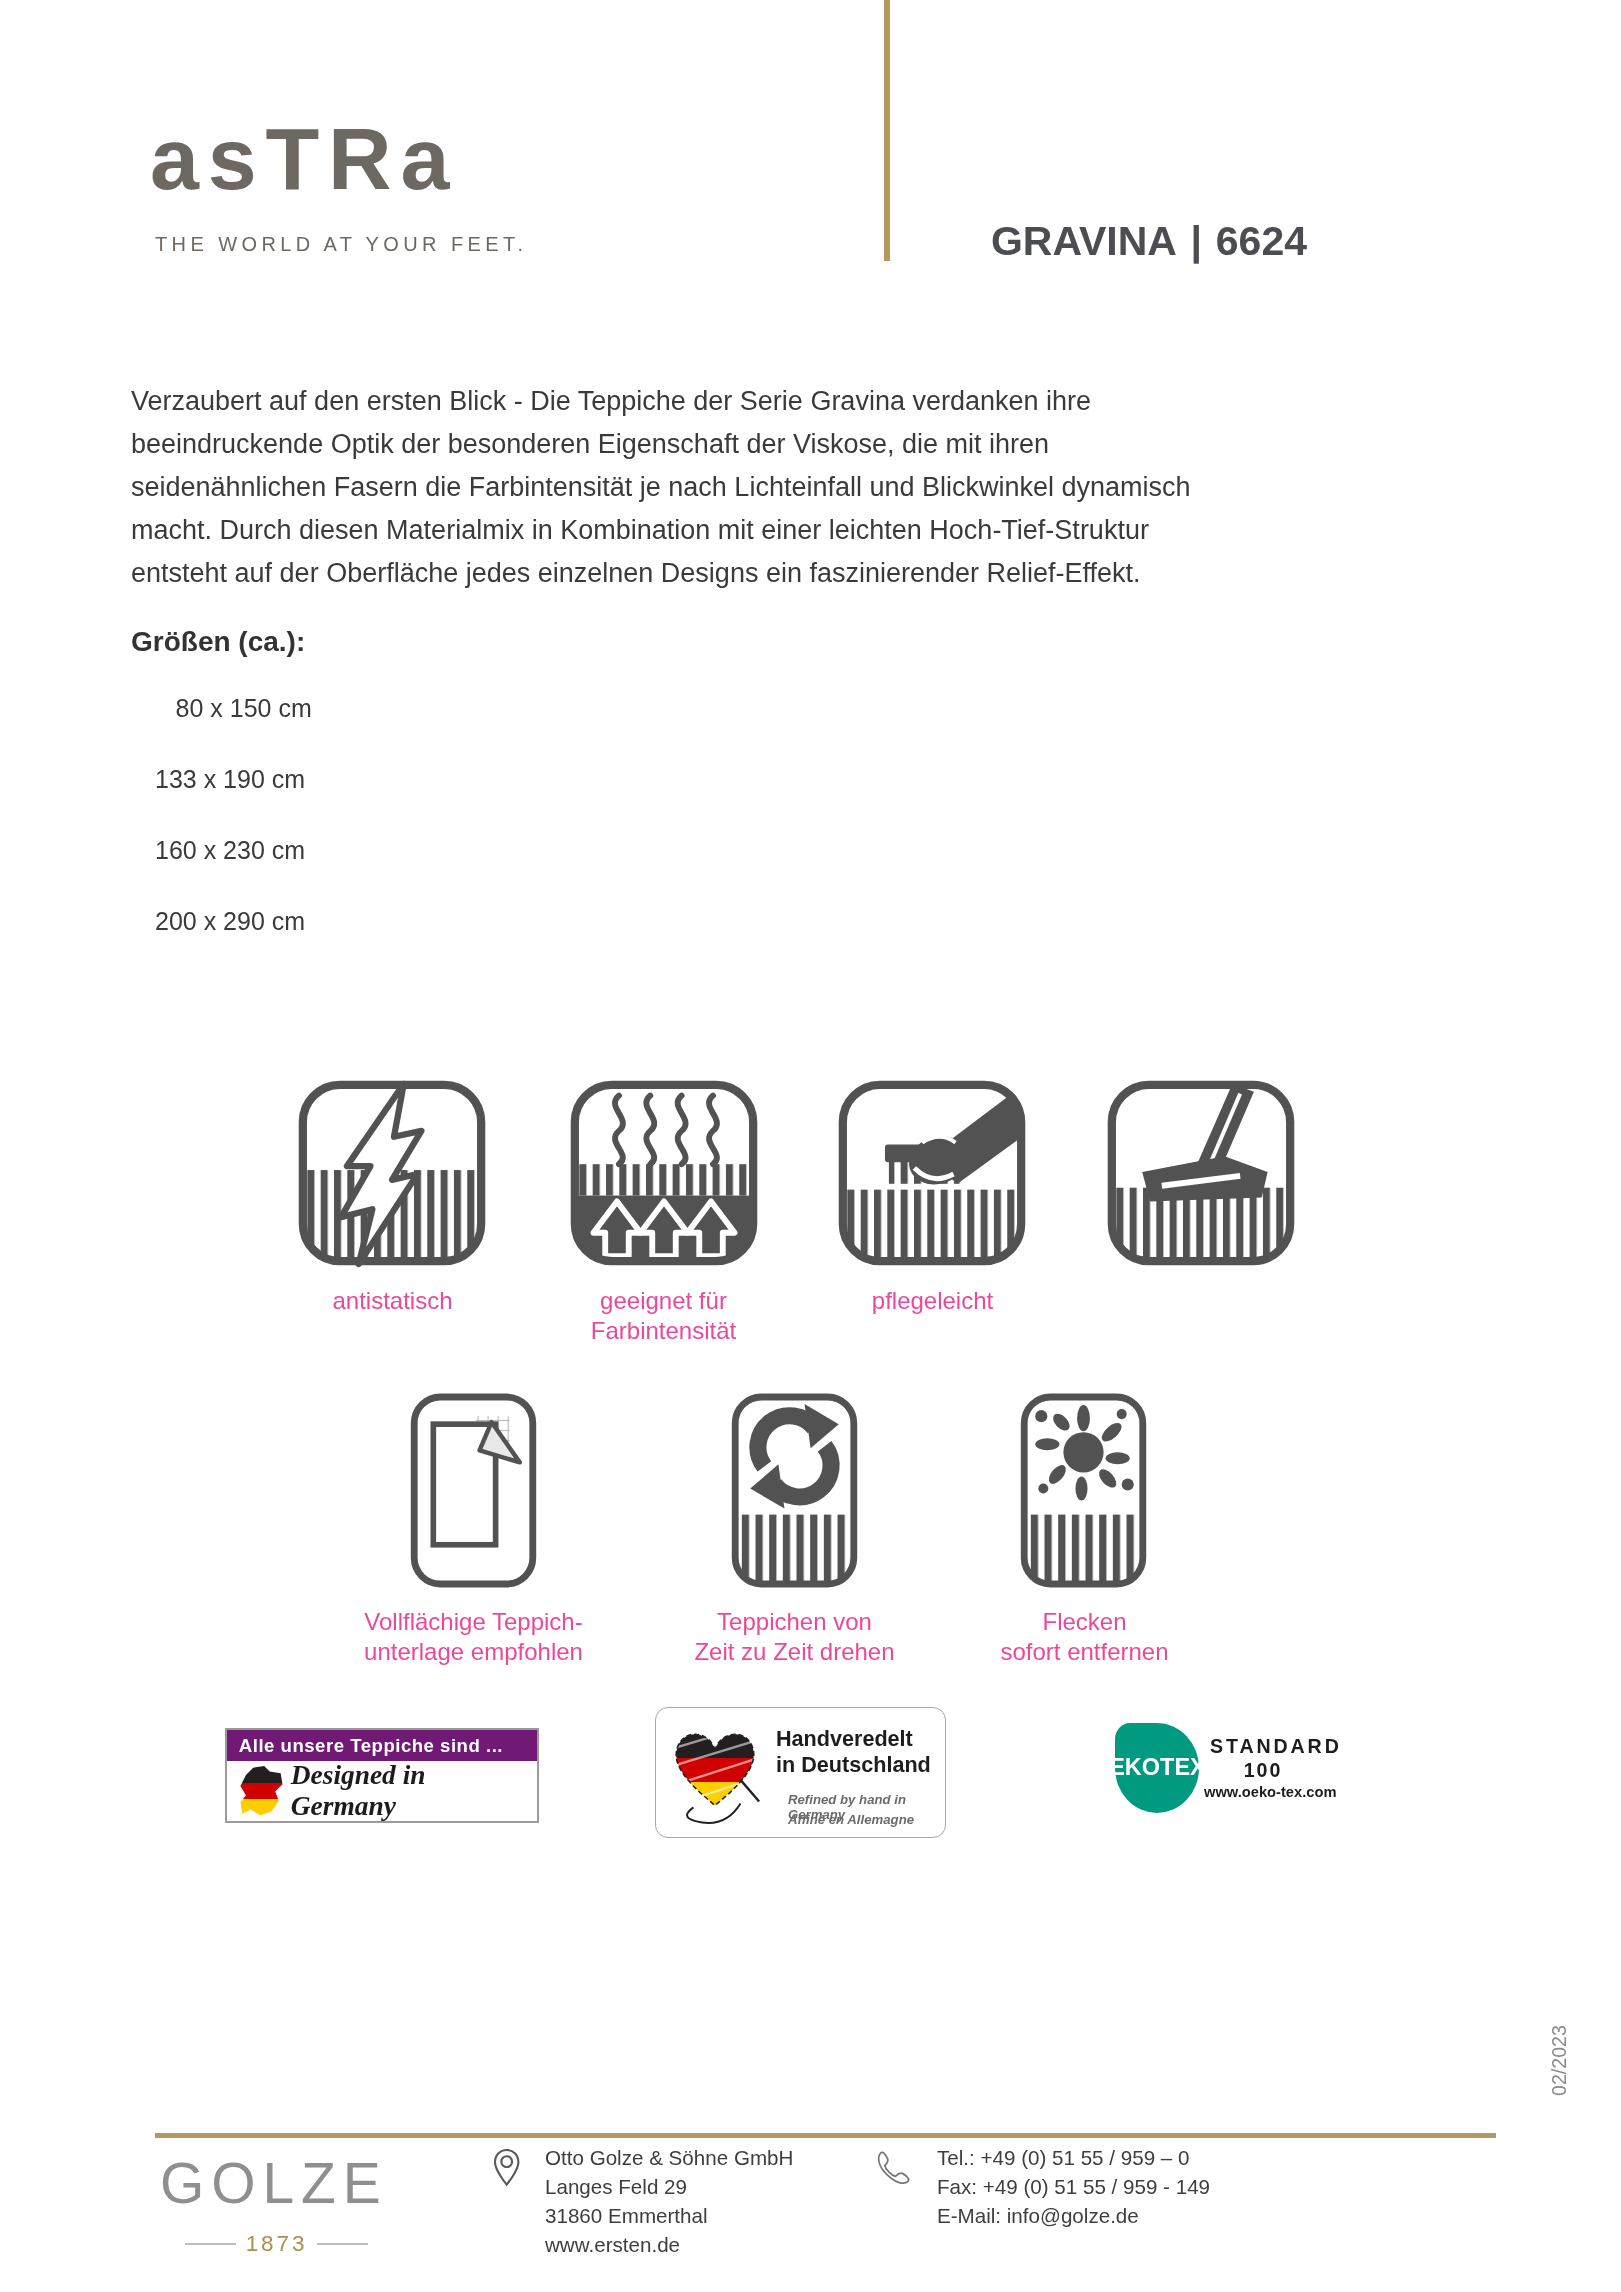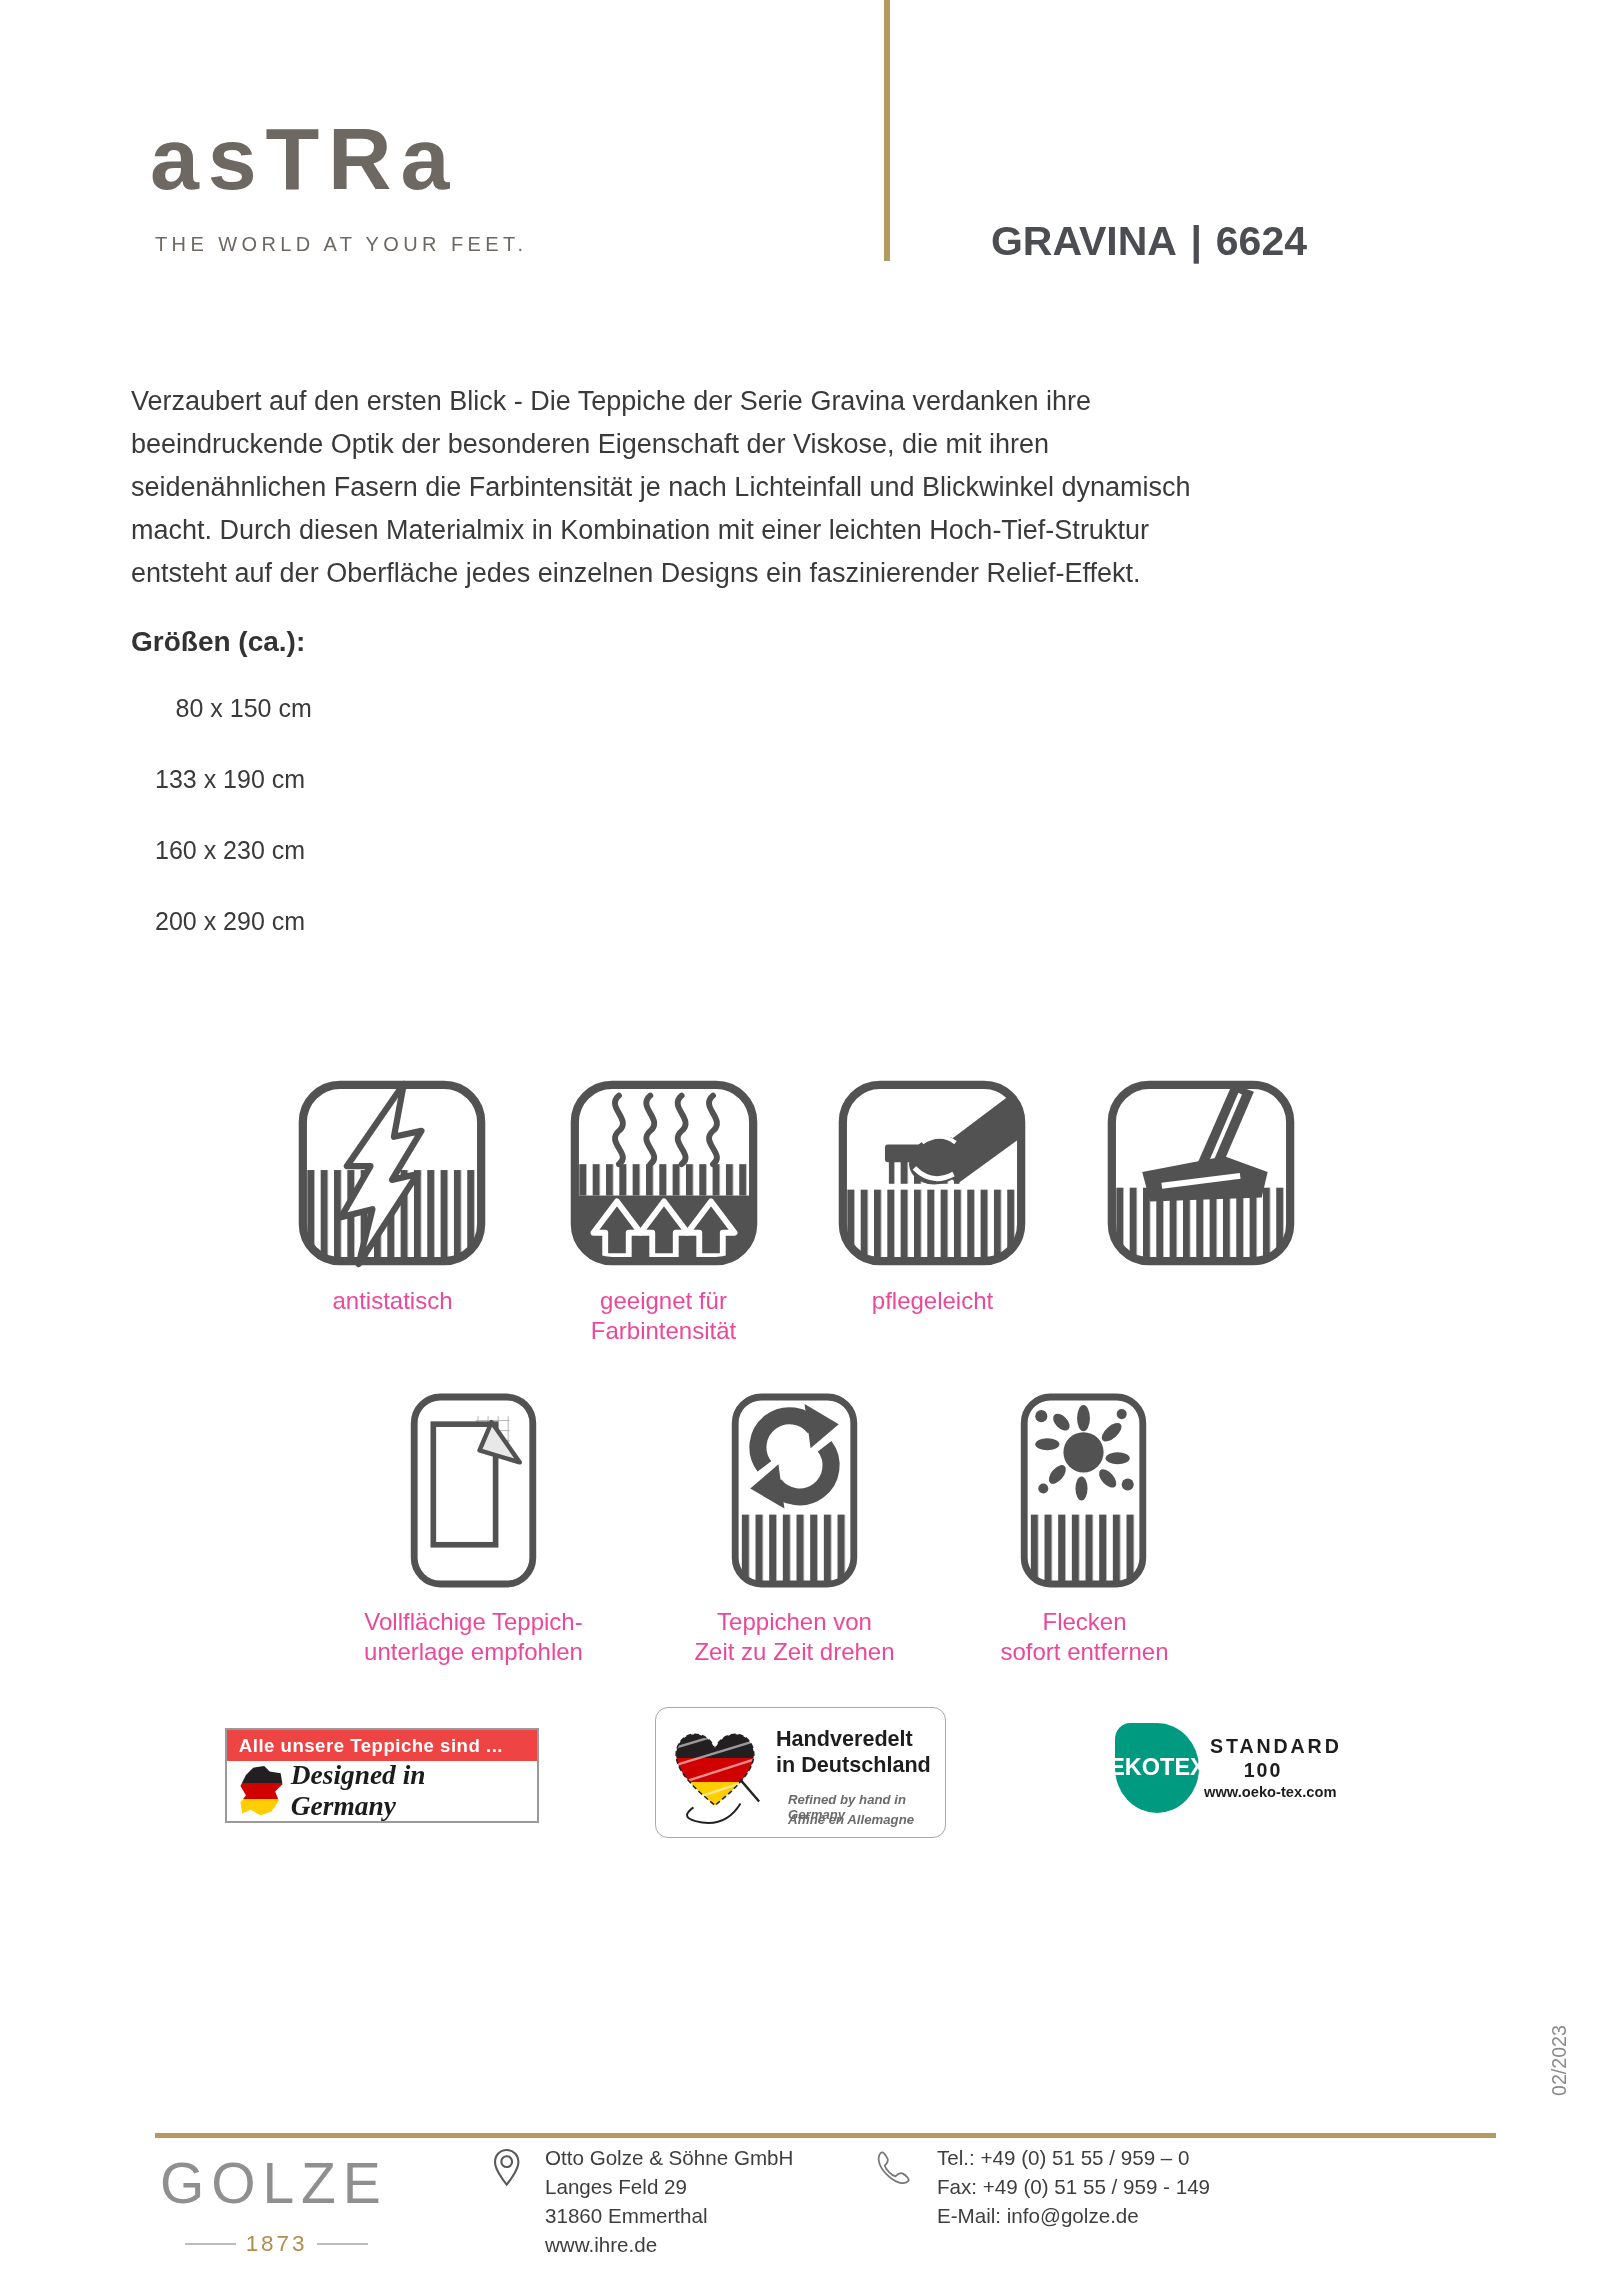--- a/index.html
+++ b/index.html
@@ -25,21 +25,21 @@
   .size-item.first{padding-left:20.6px;}
 
   
   .feat-icon{display:block;}
   .feat-caption{font-size:24px;line-height:30px;color:#ec4899;text-align:center;
                 white-space:pre-line;}
 
   
   .badge-designed{left:225px;top:1728px;width:314px;height:95px;border:2px solid #9a9a9a;
                   box-sizing:border-box;background:#fff;}
-  .badge-designed .hdr{height:31px;background:#ef4444;color:#fff;font-weight:bold;
+  .badge-designed .hdr{height:31px;background:#701a75;color:#fff;font-weight:bold;
                        font-size:18.6px;line-height:31px;padding-left:11.8px;letter-spacing:0.5px;}
   .badge-designed .bdy{display:flex;align-items:center;height:60px;}
   .badge-designed .txt{font-family:"Liberation Serif", serif;font-style:italic;
                        font-weight:bold;font-size:27.4px;color:#1c1c1c;margin-left:2px;}
   .badge-hand{left:655px;top:1707px;width:291px;height:131px;border:1.5px solid #a8a8a8;
               border-radius:13px;box-sizing:border-box;background:#fff;}
   .badge-hand .title{position:absolute;left:120px;top:17.6px;font-size:21.6px;font-weight:bold;
                      line-height:26.5px;color:#1d1d1d;white-space:pre-line;}
   .badge-hand .sub{position:absolute;left:120px;font-size:13.2px;font-style:italic;
                    color:#6b6b6b;font-weight:bold;margin-left:12px;}
@@ -294,21 +294,21 @@
   </div>
 
   <svg class="abs" style="left:493px;top:2148px" width="27.4" height="39" viewBox="0 0 28 40">
     <path d="M14 2 C7 2 2 7.5 2 14.5 C2 23 14 37.5 14 37.5 C14 37.5 26 23 26 14.5 C26 7.5 21 2 14 2 Z" fill="#fff" stroke="#5a5a5a" stroke-width="2.2"></path>
     <circle cx="14" cy="14" r="5.5" fill="#fff" stroke="#5a5a5a" stroke-width="2.2"></circle>
   </svg>
   <div class="abs addr">
     <div>Otto Golze &amp; Söhne GmbH</div>
     <div>Langes Feld 29</div>
     <div>31860 Emmerthal</div>
-    <div>www.ihre.de</div>
+    <div>www.ersten.de</div>
   </div>
 
   <svg class="abs" style="left:874px;top:2150px" width="39" height="39" viewBox="0 0 40 40">
     <path d="M7 3 C3 7 4 16 13 25 C22 34 31 36 35 32 C37 30 33 26 29 24 C26 23 24 25 22 27 C18 26 12 20 11 16 C13 14 15 12 14 9 C12 5 9 1 7 3 Z" fill="none" stroke="#777" stroke-width="1.8"></path>
   </svg>
   <div class="abs contact">
     <div>Tel.: +49 (0) 51 55 / 959 – 0</div>
     <div>Fax: +49 (0) 51 55 / 959 - 149</div>
     <div>E-Mail: info@golze.de</div>
   </div>

